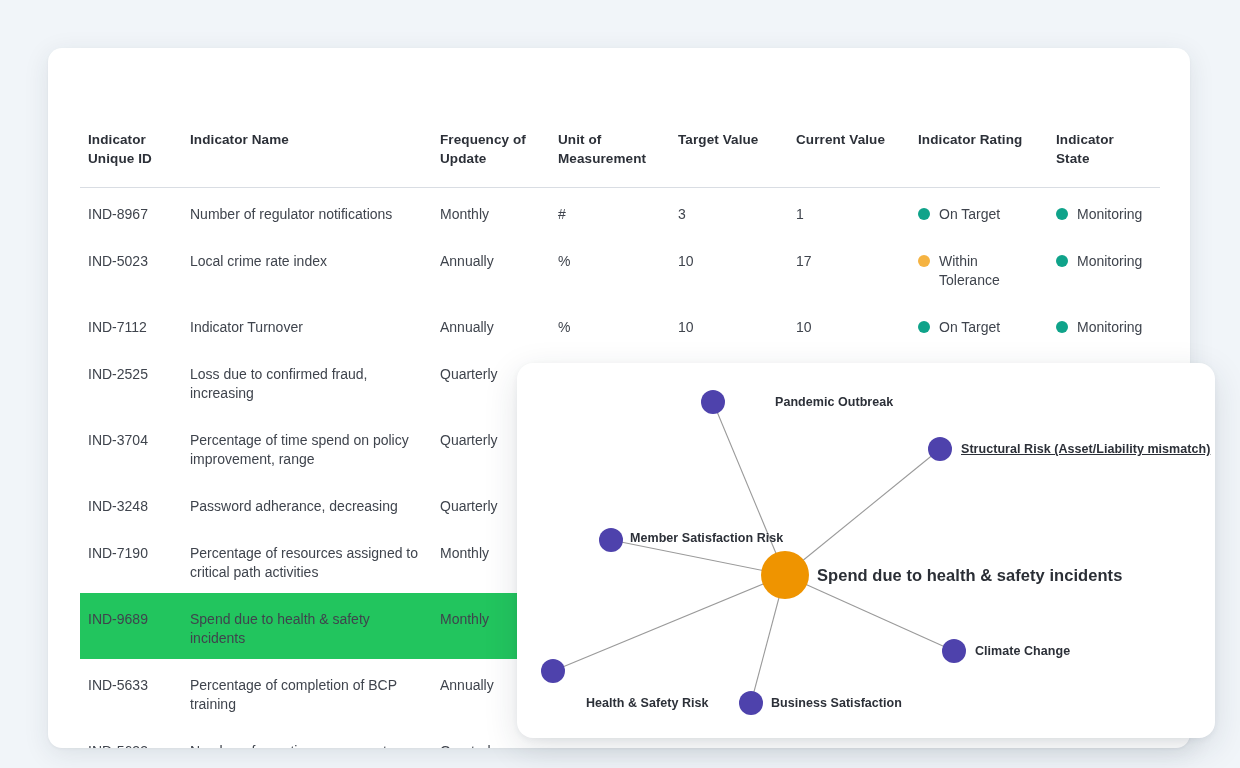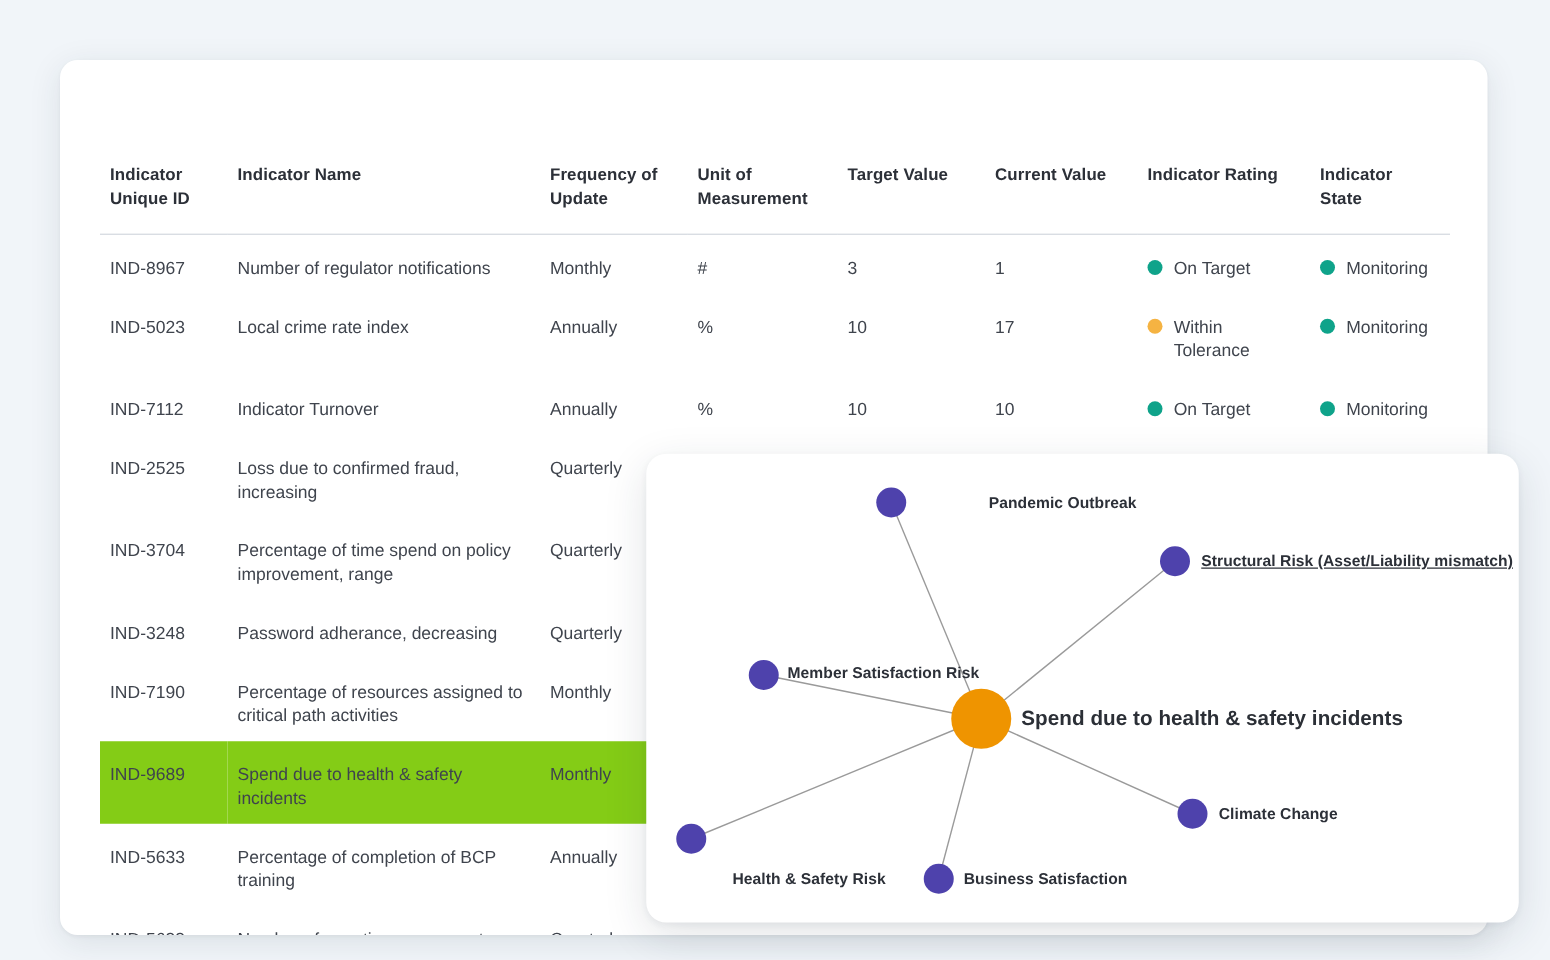--- a/index.html
+++ b/index.html
@@ -65,21 +65,21 @@
   #indicator-table tbody td {
     font-size: 14px;
     font-weight: 400;
     color: #3f444d;
     line-height: 19px;
     vertical-align: top;
     padding: 17px 10px 11px 8px;
   }
 
   #indicator-table tbody tr.is-selected td {
-    background: #84cc16;
+    background: #22c55e;
   }
 
   .dot-cell {
     display: flex;
     align-items: flex-start;
     gap: 9px;
   }
   .status-dot {
     width: 12px;
     height: 12px;
@@ -314,21 +314,21 @@
         <circle cx="196" cy="39" r="12" fill="#4e42ac" class="gnode"></circle>
         <circle cx="423" cy="86" r="12" fill="#4e42ac" class="gnode"></circle>
         <circle cx="94" cy="177" r="12" fill="#4e42ac" class="gnode"></circle>
         <circle cx="437" cy="288" r="12" fill="#4e42ac" class="gnode"></circle>
         <circle cx="234" cy="340" r="12" fill="#4e42ac" class="gnode"></circle>
         <circle cx="36" cy="308" r="12" fill="#4e42ac" class="gnode"></circle>
         <circle cx="268" cy="212" r="24" fill="#ef9400" class="gnode"></circle>
       </g>
   </svg>
   <div id="graph-labels">
-      <div class="graph-label" style="left: 232px; top: 32px; padding-left: 42px;">Pandemic Outbreak</div>
+      <div class="graph-label" style="left: 216px; top: 32px; padding-left: 42px;">Pandemic Outbreak</div>
       <div class="graph-label" style="left: 444px; top: 79px; text-decoration: underline;">Structural Risk (Asset/Liability mismatch)</div>
       <div class="graph-label" style="left: 113px; top: 168px;">Member Satisfaction Risk</div>
       <div class="graph-label" style="left: 458px; top: 281px;">Climate Change</div>
       <div class="graph-label" style="left: 254px; top: 333px;">Business Satisfaction</div>
       <div class="graph-label" style="left: 69px; top: 301px; margin-top: 32px;">Health &amp; Safety Risk</div>
       <div class="graph-label center-label" style="left: 300px; top: 203px;">Spend due to health &amp; safety incidents</div>
     </div>
 </div>
 
 </body></html>

